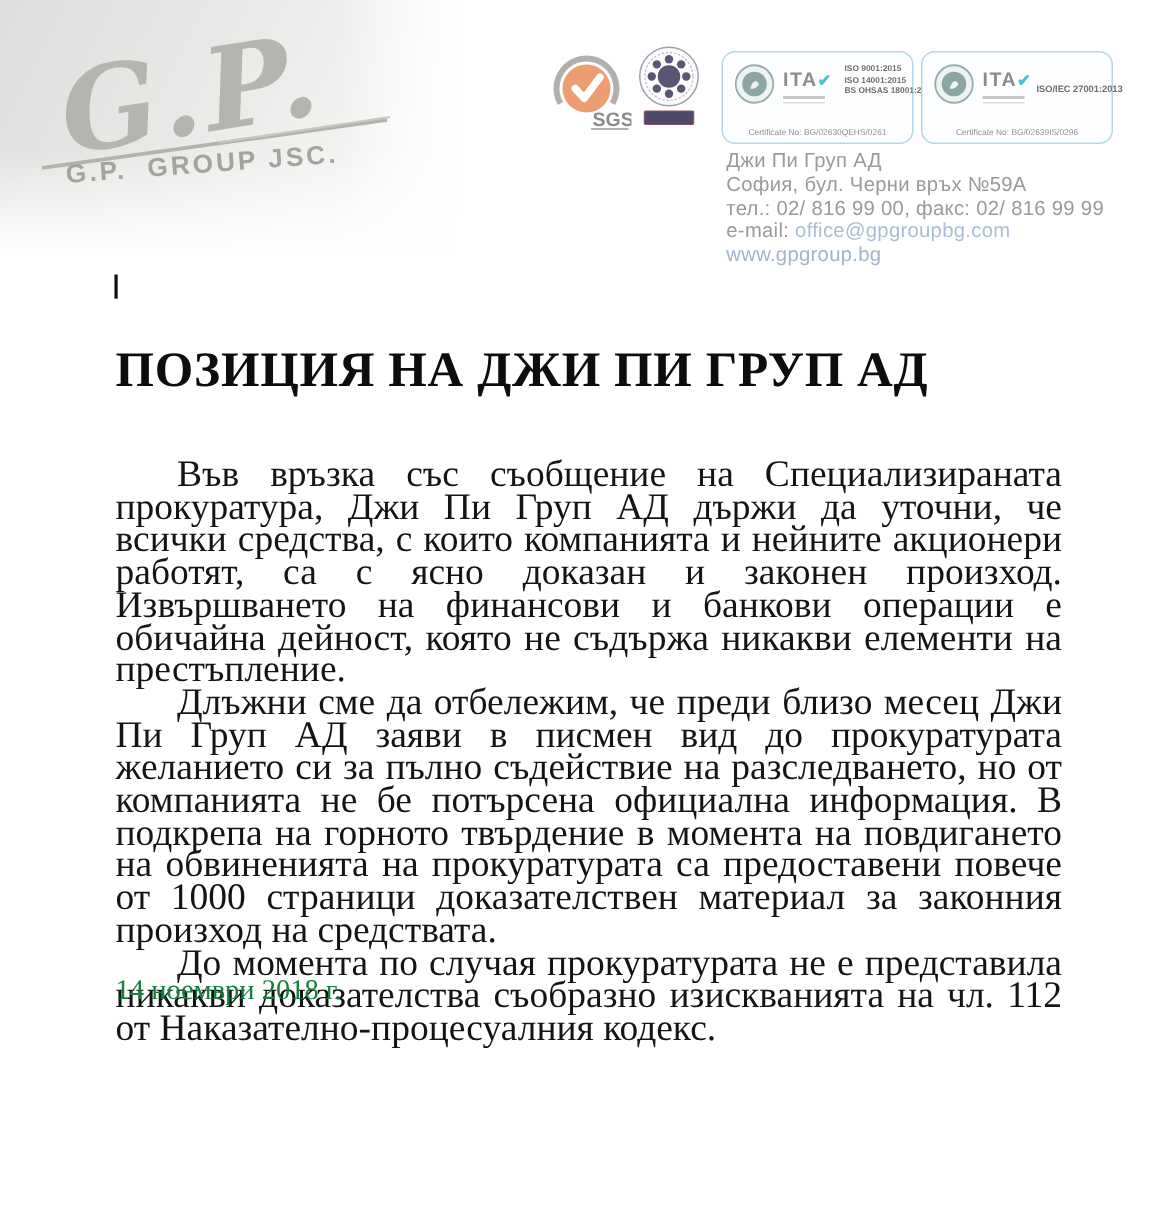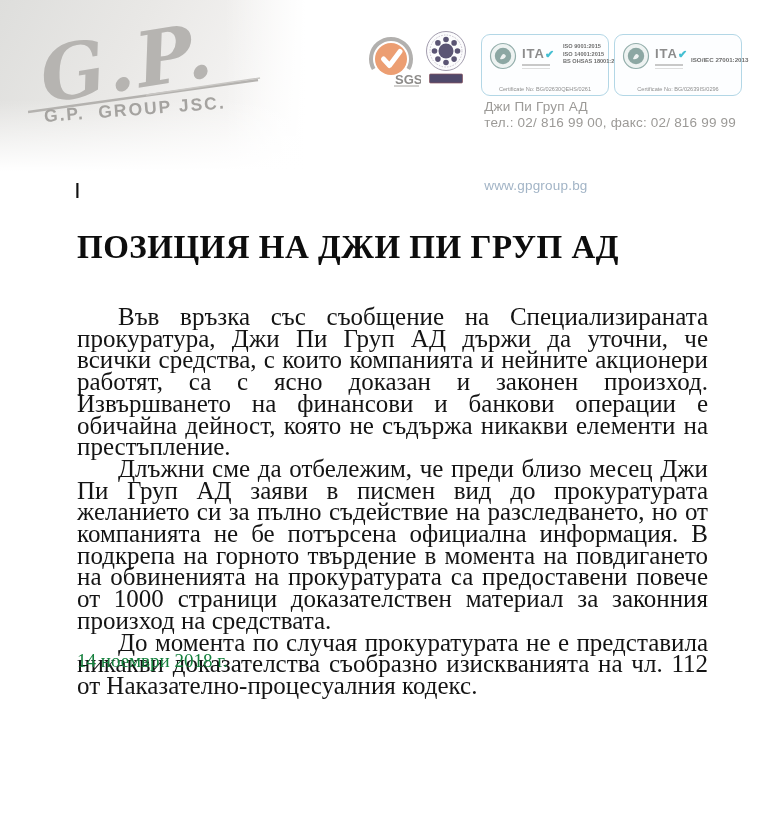--- a/index.html
+++ b/index.html
@@ -60,21 +60,21 @@
 
   
   .contact {
     position: absolute; right: 39px; top: 99px;
     text-align: left;
     font-family: "Liberation Sans", sans-serif;
     font-size: 13.5px; line-height: 15.8px;
     color: #9c9a97; letter-spacing: 0.2px;
   }
   .contact .email { color: #a9bed6; }
-  .contact .website { color: #a2b4c6; margin-top: 47px; }
+  .contact .website { color: #a2b4c6; }
 
   
   .cursor-mark {
     position: absolute; left: 75px; top: 180px;
     font-family: "Liberation Sans", sans-serif;
     font-size: 17px; font-weight: bold; color: #111111;
   }
   .doc-title {
     position: absolute; left: 77px; top: 229px; width: 630px;
     font-size: 33px; font-weight: bold; color: #0d0d0d;
@@ -163,21 +163,23 @@
       <span class="ita-text">ITA</span><span class="ita-check">✔</span>
       <div class="ita-micro1"></div>
       <div class="ita-micro2"></div>
     </div>
     <div class="iso-single">ISO/IEC 27001:2013</div>
     <div class="cert-no">Certificate No: BG/02639IS/0296</div>
   </div>
 
   <div class="contact">
     <div>Джи Пи Груп АД</div>
+    <div>София, бул. Черни връх №59А</div>
     <div>тел.: 02/ 816 99 00, факс: 02/ 816 99 99</div>
+    <div><span style="white-space:pre">e-mail: </span><span class="email">office@gpgroupbg.com</span></div>
     <div class="website">www.gpgroup.bg</div>
   </div>
 
   <span class="cursor-mark">|</span>
 
   <h1 class="doc-title">ПОЗИЦИЯ НА ДЖИ ПИ ГРУП АД</h1>
 
   <div class="doc-text">
     <p>Във връзка със съобщение на Специализираната прокуратура, Джи Пи Груп АД държи да уточни, че всички средства, с които компанията и нейните акционери работят, са с ясно доказан и законен произход. Извършването на финансови и банкови операции е обичайна дейност, която не съдържа никакви елементи на престъпление.</p>
     <p>Длъжни сме да отбележим, че преди близо месец Джи Пи Груп АД заяви в писмен вид до прокуратурата желанието си за пълно съдействие на разследването, но от компанията не бе потърсена официална информация. В подкрепа на горното твърдение в момента на повдигането на обвиненията на прокуратурата са предоставени повече от 1000 страници доказателствен материал за законния произход на средствата.</p>

